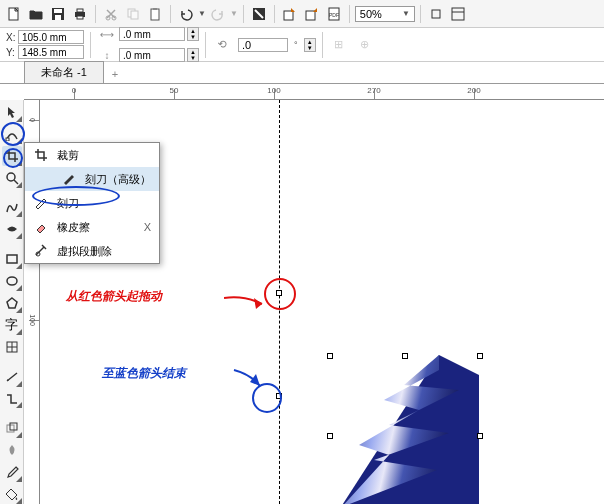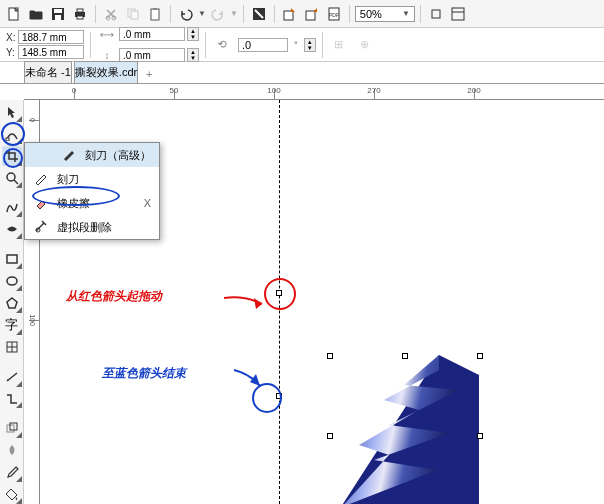--- a/index.html
+++ b/index.html
@@ -15,21 +15,21 @@
   .xy-group { display: flex; flex-direction: column; font-size: 10px; gap: 1px; }
   .xy-row { display: flex; align-items: center; gap: 2px; }
   .xy-label { color: #333; width: 10px; }
   .xy-field { border: 1px solid #aaa; background: #fff; padding: 0 3px; width: 66px; height: 14px; display: flex; align-items: center; }
   .info-sep { width: 1px; height: 26px; background: #ccc; }
   .info-icon { width: 20px; height: 20px; display: flex; align-items: center; justify-content: center; color: #888; }
   .spinner { display: flex; flex-direction: column; border: 1px solid #aaa; }
   .spinner-btn { width: 10px; height: 6px; font-size: 6px; display: flex; align-items: center; justify-content: center; background: #eee; }
   
   .tabs-row { height: 22px; display: flex; align-items: flex-end; border-bottom: 1px solid #999; padding-left: 24px; }
-  .tab { padding: 3px 0; border: 1px solid #999; border-bottom: none; margin-right: 2px; font-size: 11px; background: #f0f0f0; cursor: pointer; }
+  .tab { padding: 3px 16px; border: 1px solid #999; border-bottom: none; margin-right: 2px; font-size: 11px; background: #f0f0f0; cursor: pointer; }
   .tab.active { background: #d9e8f5; }
   .tab-plus { width: 18px; height: 18px; display: flex; align-items: center; justify-content: center; color: #888; }
   
   .ruler-h { height: 16px; margin-left: 24px; position: relative; background: #fff; border-bottom: 1px solid #888; font-size: 8px; color: #555; }
   .ruler-h .tick { position: absolute; bottom: 0; border-left: 1px solid #888; height: 6px; }
   .ruler-h .tick.major { height: 10px; }
   .ruler-h .tick-label { position: absolute; bottom: 4px; transform: translateX(-50%); }
   
   .main { display: flex; height: calc(504px - 28px - 34px - 22px - 16px); }
   
@@ -172,21 +172,21 @@
         <line x1="1" y1="5" x2="13" y2="5" stroke="#333"></line>
       </svg>
     </div>
 </div>
 
 <div class="info-bar">
   <div class="xy-group">
     <div class="xy-row">
         <span class="xy-label">X:</span>
         <div class="xy-field">
-          <span>188.7 mm</span>
+          <span>105.0 mm</span>
         </div>
       </div>
     <div class="xy-row">
         <span class="xy-label">Y:</span>
         <div class="xy-field">
           <span>148.5 mm</span>
         </div>
       </div>
   </div>
   <div class="info-sep"></div>
@@ -223,21 +223,20 @@
       <div class="spinner-btn">▼</div>
     </div>
   <div class="info-sep"></div>
   <div class="btn info-icon" style="opacity:.4">⊞</div>
   <div class="btn info-icon" style="opacity:.4">⊕</div>
 </div>
 
 <div class="tabs-row">
 
   <div class="tab"><span>未命名 -1</span></div>
-  <div class="tab active"><span>撕裂效果.cdr</span></div>
   <div class="tab-plus">+</div>
 </div>
 
 <div class="ruler-h">
   <div class="tick major" style="left:50px"></div>
     <div class="tick-label" style="left:50px">0</div>
   <div class="tick major" style="left:150px"></div>
     <div class="tick-label" style="left:150px">50</div>
   <div class="tick major" style="left:250px"></div>
     <div class="tick-label" style="left:250px">100</div>
@@ -406,20 +405,28 @@
     <div class="annotation blue" style="left:78px;top:265px">至蓝色箭头结束</div>
     <div class="blue-circle" style="left:228px;top:283px;width:30px;height:30px"></div>
     <svg class="arrow-svg" style="left:208px;top:268px" width="36" height="24">
         <path d="M2 2 Q18 6 28 18" fill="none" stroke="#1540c8" stroke-width="2"></path>
         <path d="M28 18 L18 14 L24 6 Z" fill="#1540c8"></path>
       </svg>
   </div>
 </div>
 
 <div class="flyout">
+  <div class="flyout-item">
+    <span class="icon">
+        <svg width="14" height="14" viewBox="0 0 14 14">
+          <path d="M4 1 L4 10 L13 10 M1 4 L10 4 L10 13" fill="none" stroke="#333" stroke-width="1.5"></path>
+        </svg>
+      </span>
+    <span>裁剪</span>
+  </div>
   <div class="flyout-item hover">
     <span class="icon">
         <svg width="14" height="14" viewBox="0 0 14 14">
           <path d="M2 11 L10 3 L12 5 L4 13 Z" fill="#333"></path>
         </svg>
       </span>
     <span>刻刀（高级）</span>
   </div>
   <div class="flyout-item">
     <span class="icon">

